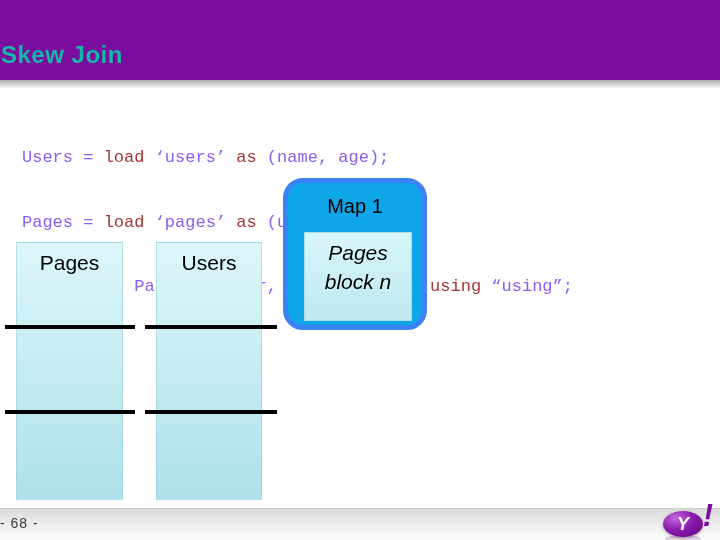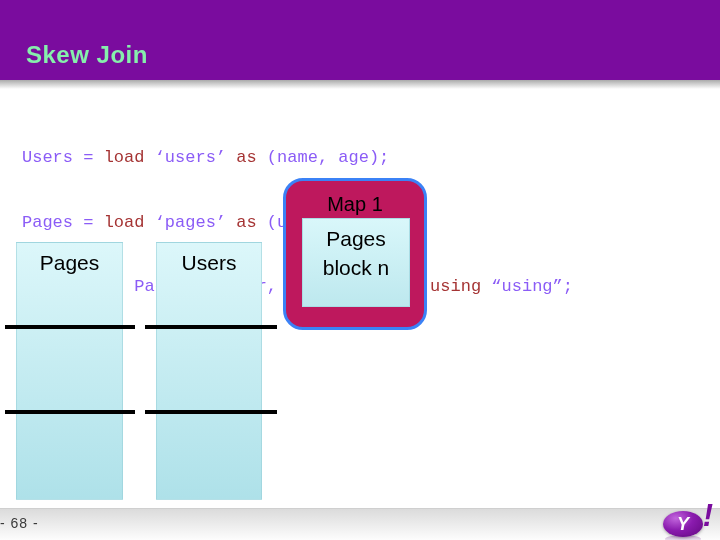--- a/index.html
+++ b/index.html
@@ -6,21 +6,21 @@
   .slide{
     position:relative;width:720px;height:540px;background:#fff;overflow:hidden;
     font-family:"Liberation Sans",sans-serif;
   }
   
   .header{
     position:absolute;left:0;top:0;width:720px;height:80px;
     background:#7A0C9E;display:flex;align-items:flex-end;
   }
   .header h1{
-    margin:0 0 11px 26px;color:#86efac;font-size:24px;font-weight:bold;
+    margin:0 0 11px 1px;color:#14b8a6;font-size:24px;font-weight:bold;
     letter-spacing:.5px;
   }
   .header-shadow{
     position:absolute;left:0;top:80px;width:720px;height:9px;
     background:linear-gradient(#ABABAB,rgba(255,255,255,0));
   }
   
   .code{
     position:absolute;left:22px;top:104px;
     font-family:"Liberation Mono","DejaVu Sans Mono",monospace;
@@ -39,31 +39,31 @@
   .col-users{left:156px;width:106px;}
   .col-label{display:block;padding-top:8px;font-size:21px;color:#000;}
   
   .hline{position:absolute;height:4px;background:#000;}
   .hline.a1{left:5px;top:325px;width:130px;}
   .hline.a2{left:145px;top:325px;width:132px;}
   .hline.b1{left:5px;top:410px;width:130px;}
   .hline.b2{left:145px;top:410px;width:132px;}
   
   .map{
-    position:absolute;left:283px;width:144px;background:#be185d;
-    border:3px solid #3b82f6;border-radius:20px;box-sizing:border-box;
+    position:absolute;left:283px;width:144px;background:#0ea5e9;
+    border:5px solid #3b82f6;border-radius:20px;box-sizing:border-box;
   }
   .map-1{top:178px;height:152px;}
   .map-2{top:346px;height:154px;}
   .map-title{display:block;text-align:center;margin-top:12px;font-size:20px;color:#000;}
   .map-block{
-    position:absolute;left:16px;top:37px;width:108px;height:89px;
+    position:absolute;left:16px;top:49px;width:108px;height:89px;
     background:linear-gradient(#D9F7FA,#BDE8EE);
     border:1px solid #AADDE5;box-sizing:border-box;
-    text-align:center;font-size:21px;line-height:29px;color:#000;padding-top:5px;
+    text-align:center;font-size:21px;line-height:29px;color:#000;padding-top:5px;font-style:italic;
   }
   
   .footer-band{
     position:absolute;left:0;top:508px;width:720px;height:32px;
     background:linear-gradient(#DBDBDB,#FDFDFD);
     border-top:1px solid #CFCFCF;box-sizing:border-box;
   }
   .page-number{
     position:absolute;left:0;top:515px;width:584px;text-align:left;
     font-size:14px;color:#3A3A3A;letter-spacing:1px;

